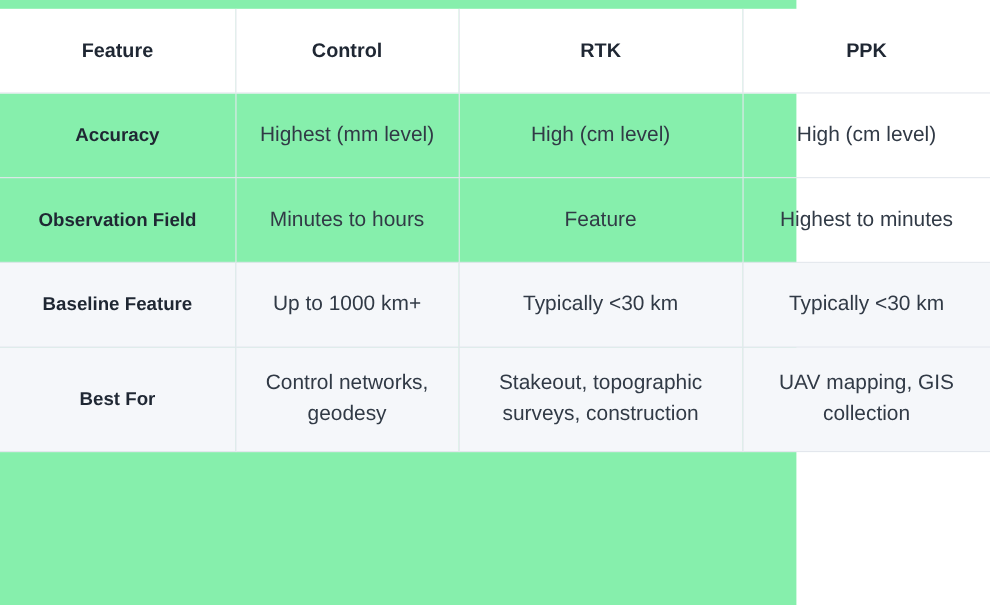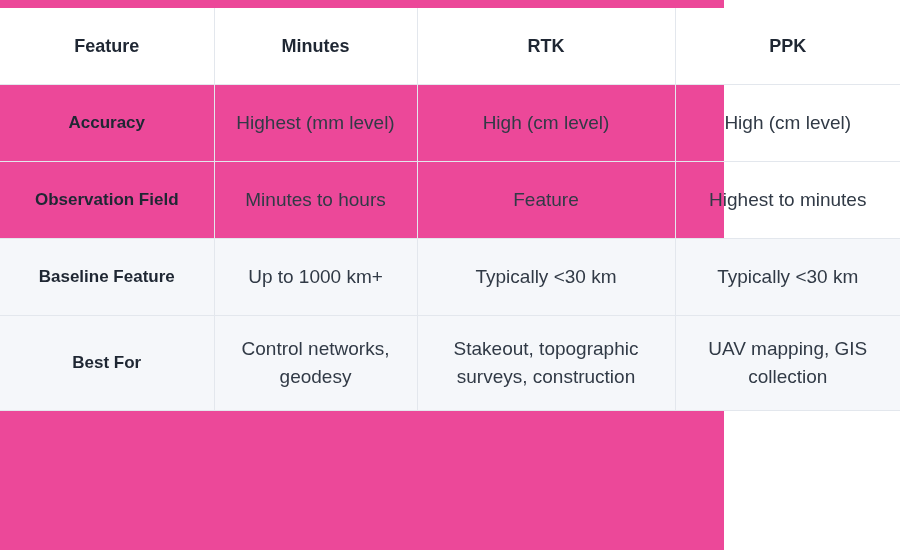--- a/index.html
+++ b/index.html
@@ -12,21 +12,21 @@
     height: 550px;
     font-family: "Liberation Sans", sans-serif;
     color: #2e3440;
     overflow: hidden;
   }
   .table-wrap {
     width: 724px;
     height: 550px;
     box-sizing: border-box;
     padding: 8px 0 0 0;
-    background: #ec4899;
+    background: #86efac;
   }
   table.compare {
     width: 900px;
     border-collapse: collapse;
     table-layout: fixed;
   }
   table.compare col.c0 { width: 214px; }
   table.compare col.c1 { width: 203px; }
   table.compare col.c2 { width: 258px; }
   table.compare col.c3 { width: 225px; }
@@ -83,21 +83,21 @@
   <table class="compare">
     <colgroup>
       <col class="c0">
         <col class="c1">
         <col class="c2">
         <col class="c3">
     </colgroup>
     <thead>
       <tr class="header-row">
         <th>Feature</th>
-        <th>Minutes</th>
+        <th>Control</th>
         <th>RTK</th>
         <th>PPK</th>
       </tr>
     </thead>
     <tbody>
       <tr>
         <td>Accuracy</td>
         <td>Highest (mm level)</td>
         <td>High (cm level)</td>
         <td>High (cm level)</td>

